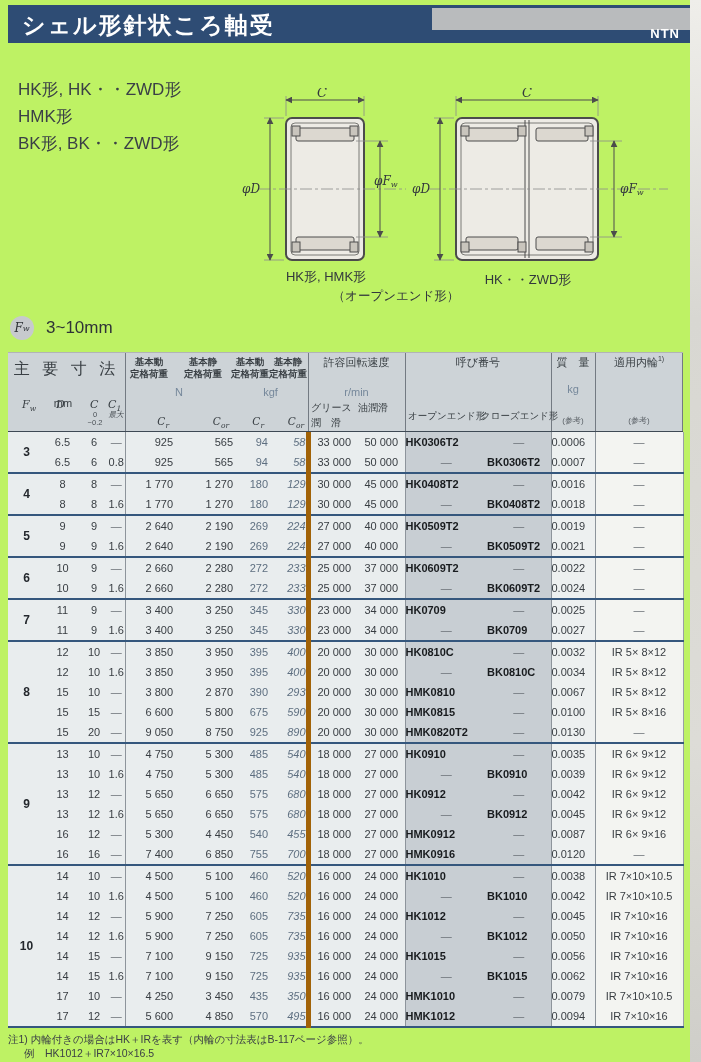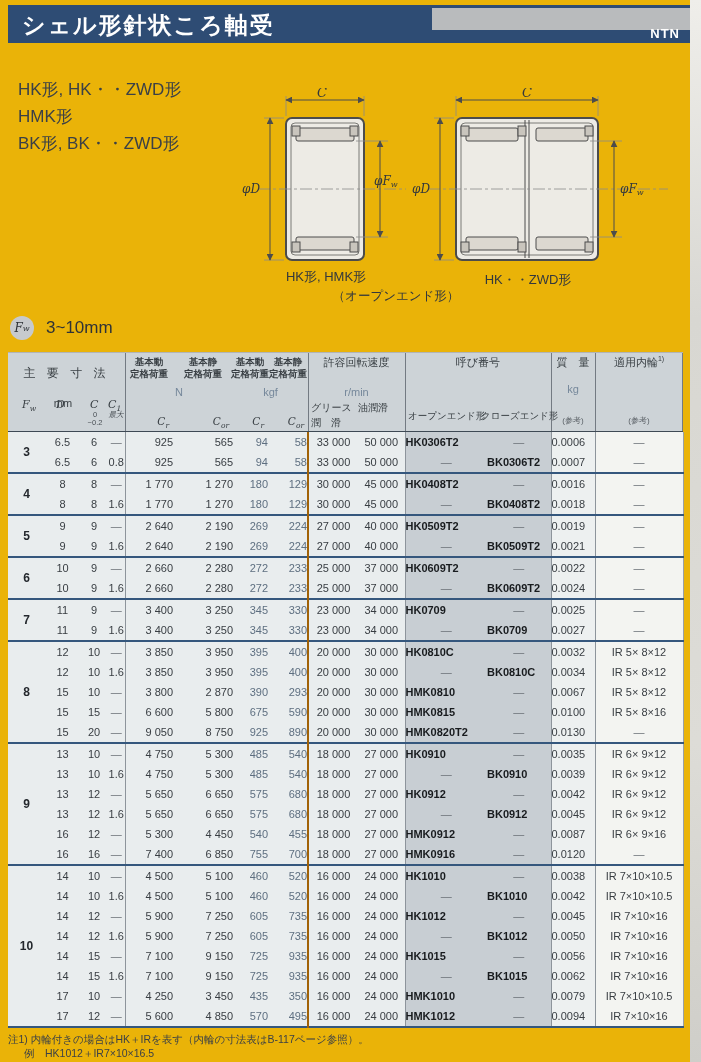--- a/index.html
+++ b/index.html
@@ -1,16 +1,16 @@
 <!DOCTYPE html>
 <html><head>
 <meta charset="utf-8">
 <style>
   html,body{margin:0;padding:0;background:#e9e8e4;}
-  .page{position:relative;width:701px;height:1062px;background:#eab308;
+  .page{position:relative;width:701px;height:1062px;background:#bef264;
         font-family:"Liberation Sans",sans-serif;overflow:hidden;}
   
   .banner{position:absolute;left:8px;top:5px;width:682px;height:38px;background:#2e4c74;}
   .banner-title{position:absolute;left:14px;top:5px;color:#ffffff;font-size:23px;
                 font-weight:bold;letter-spacing:2px;white-space:nowrap;}
   .banner-stripe{position:absolute;left:424px;top:3px;width:258px;height:22px;background:#b9bbbd;}
   .brand{position:absolute;right:10px;bottom:2px;color:#ffffff;font-weight:bold;
          font-size:13px;letter-spacing:1px;}
   .edge{position:absolute;right:0;top:0;width:11px;height:100%;
         background:linear-gradient(180deg,#efeeea,#d8d7d2 30%,#dddcd7 70%,#cfcec9);}
@@ -45,21 +45,21 @@
               table-layout:fixed;font-size:11px;color:#383d42;}
   .spec-table td{height:20px;line-height:20px;padding:0;background:#e9edee;white-space:nowrap;}
   .spec-table tbody.grp{border-top:2px solid #35577d;}
   .spec-table tbody.grp:first-of-type{border-top:none;}
   .spec-table{border-bottom:2px solid #35577d;}
   .c-fw{text-align:center;font-weight:bold;font-size:12px;color:#24282d;}
   .c-d,.c-c,.c-c1{text-align:center;}
   .c-c1{border-right:1px solid #8d949b;}
   .c-num{text-align:right;padding-right:8px;}
   .c-kgf{text-align:right;padding-right:8px;color:#5e6f80;}
-  .c-cork{border-right:2px solid #a16207;}
+  .c-cork{border-right:5px solid #a16207;font-style:italic;}
   .c-speed{text-align:center;padding-right:6px;}
   .c-oil{border-right:1px solid #8d949b;}
   .c-part{text-align:left;padding-left:10px;font-weight:bold;color:#181b1e;background:#c8ced3 !important;}
   .c-closed{padding-left:4px;border-right:1px solid #8d949b;}
   .c-mass{text-align:left;padding-left:8px;background:#edf0f0 !important;border-right:1px solid #8d949b;}
   .c-ir{text-align:center;background:#f3f4f1 !important;border-right:1px solid #9aa0a5;}
   td.dash{text-align:center;color:#6a7076;font-weight:normal;padding:0;}
   
   .footnote{position:absolute;left:8px;top:1032px;font-size:10.5px;color:#3c4146;line-height:14px;}
   .footnote .l2{margin-left:16px;}
@@ -156,21 +156,21 @@
   </div>
 
   <div class="spec-header">
     <div class="h-vline" style="left:117px;"></div>
     <div class="h-vline" style="left:300px;"></div>
     <div class="h-vline" style="left:397px;"></div>
     <div class="h-vline" style="left:543px;"></div>
     <div class="h-vline" style="left:587px;"></div>
     <div class="h-vline" style="left:674px;"></div>
 
-    <div class="h-label" style="left:0;width:117px;top:12px;text-align:center;font-size:12px;letter-spacing:4px;">主 要 寸 法</div>
+    <div class="h-label" style="left:0;width:117px;top:6px;text-align:center;font-size:16px;letter-spacing:4px;">主 要 寸 法</div>
     <div class="h-label" style="left:0;width:110px;top:24px;text-align:center;font-size:11px;margin-top:20px;">mm</div>
     <div class="h-label sym" style="left:14px;top:45px;font-size:11px;"><span>F</span><sub>w</sub></div>
     <div class="h-label sym" style="left:48px;top:45px;font-size:11px;">D</div>
     <div class="h-label sym" style="left:82px;top:45px;font-size:11px;">C</div>
     <div class="h-label tol" style="left:76px;width:22px;top:58px;">
         <div>0</div>
         <div>−0.2</div>
       </div>
     <div class="h-label sym" style="left:100px;top:45px;font-size:11px;"><span>C</span><sub>1</sub></div>
     <div class="h-label tol" style="left:98px;width:20px;top:58px;font-style:italic;">最大</div>

